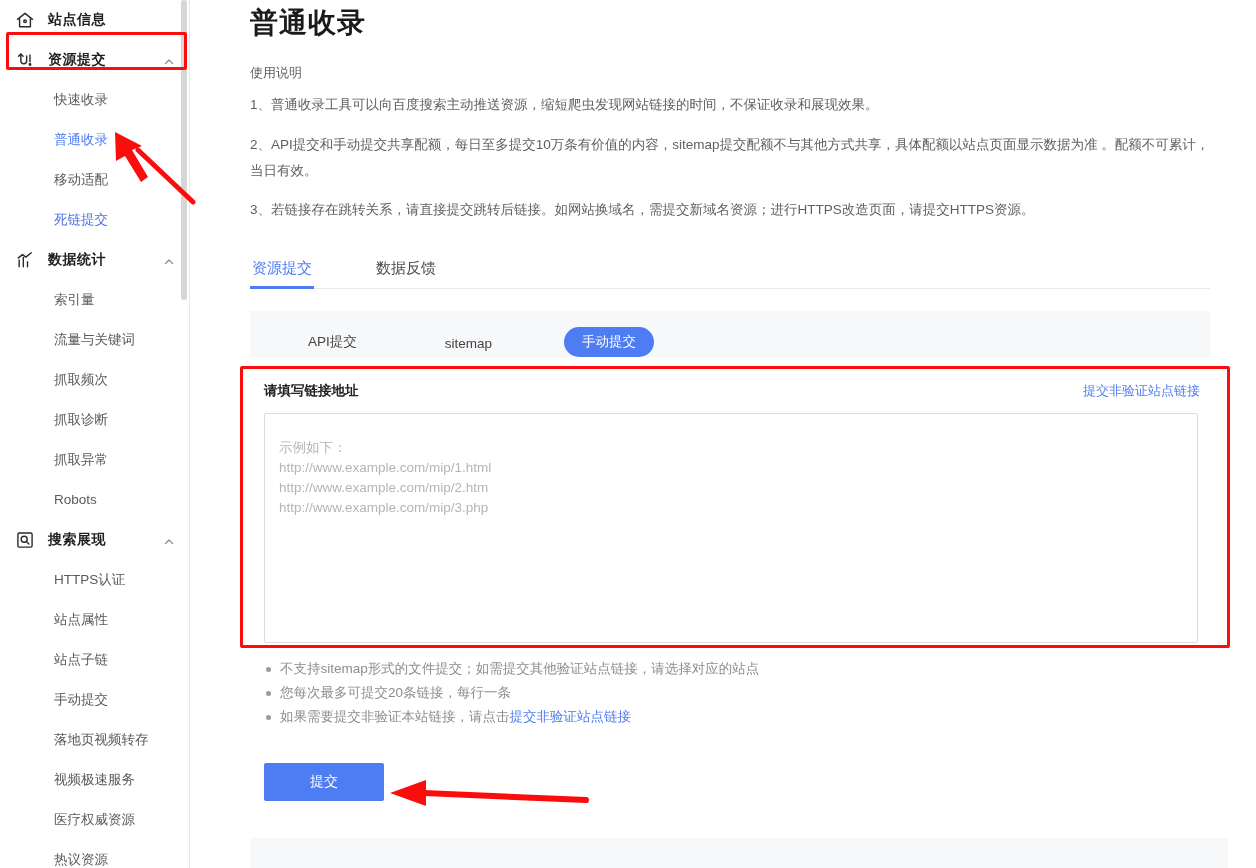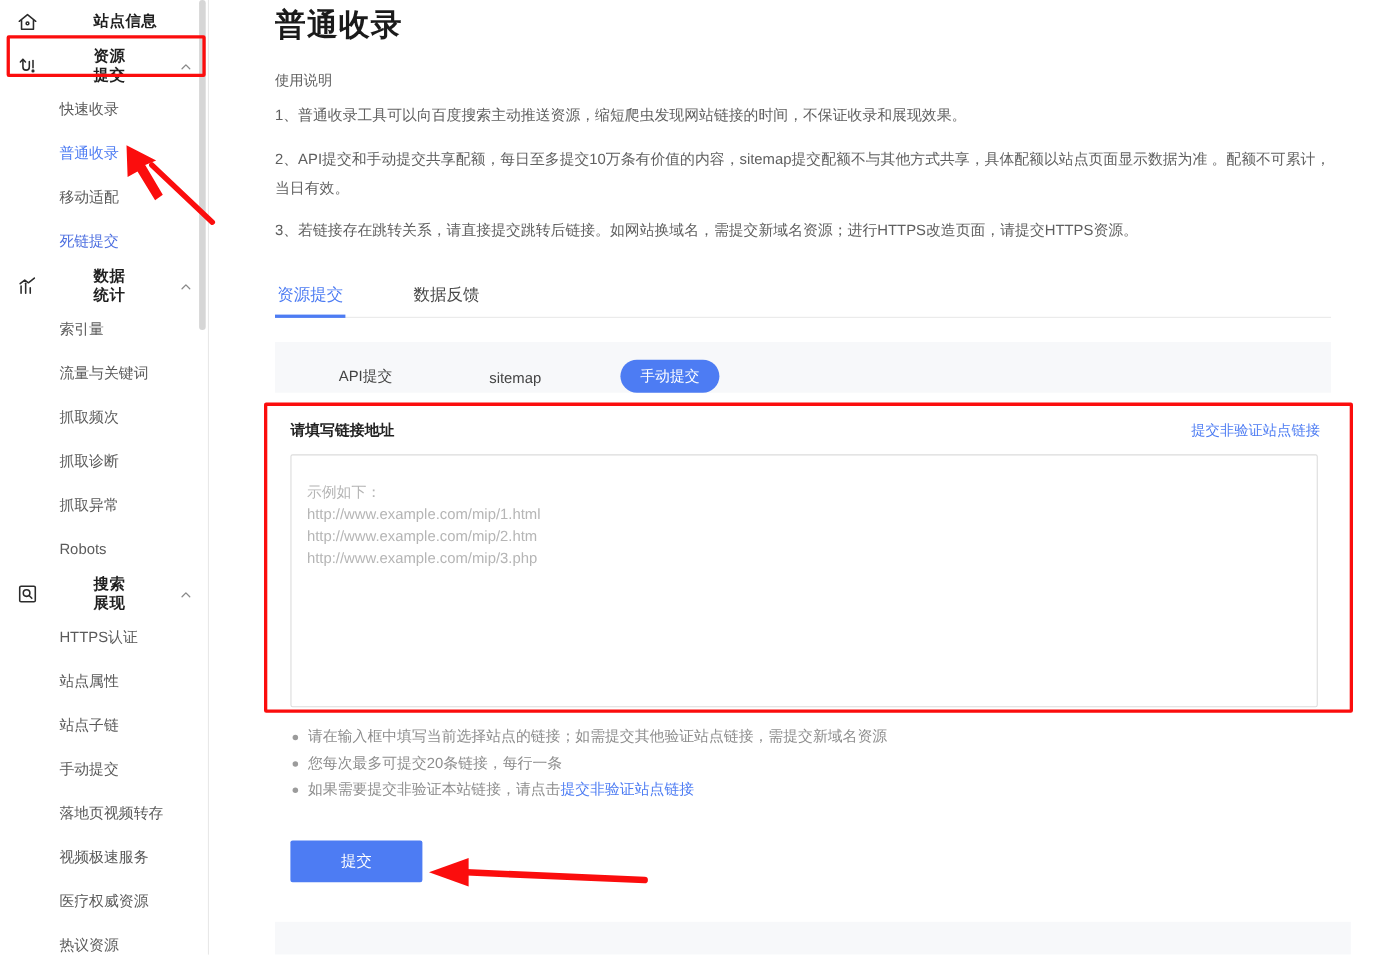--- a/index.html
+++ b/index.html
@@ -22,21 +22,20 @@
     flex: 0 0 190px;
     overflow: hidden;
   }
   .nav-top {
     display: flex;
     align-items: center;
     height: 40px;
     padding: 0 14px 0 14px;
     cursor: pointer;
     position: relative;
-    gap: 37px;
   }
   .nav-top .ico {
     width: 22px; height: 22px;
     display: inline-flex; align-items: center; justify-content: center;
     margin-right: 12px;
     flex: 0 0 22px;
     color: #2b2b2b;
   }
   .nav-top .ttl {
     font-size: 14px;
@@ -361,21 +360,21 @@
       </div>
       <div class="ta-wrap">
         <textarea class="urlbox" placeholder="示例如下：
 http://www.example.com/mip/1.html
 http://www.example.com/mip/2.htm
 http://www.example.com/mip/3.php" style=""></textarea>
       </div>
     </div>
 
     <div class="notes">
-      <div class="note"><span>请在输入框中填写当前选择站点的链接；如需提交其他验证站点链接，需提交新域名资源</span></div>
+      <div class="note"><span>不支持sitemap形式的文件提交；如需提交其他验证站点链接，请选择对应的站点</span></div>
       <div class="note"><span>您每次最多可提交20条链接，每行一条</span></div>
       <div class="note"><span>如果需要提交非验证本站链接，请点击</span><a>提交非验证站点链接</a></div>
     </div>
 
     <div class="submit-row">
       <button class="submit-btn">提交</button>
     </div>
 
     <div class="footer-bar"></div>
   </main>

